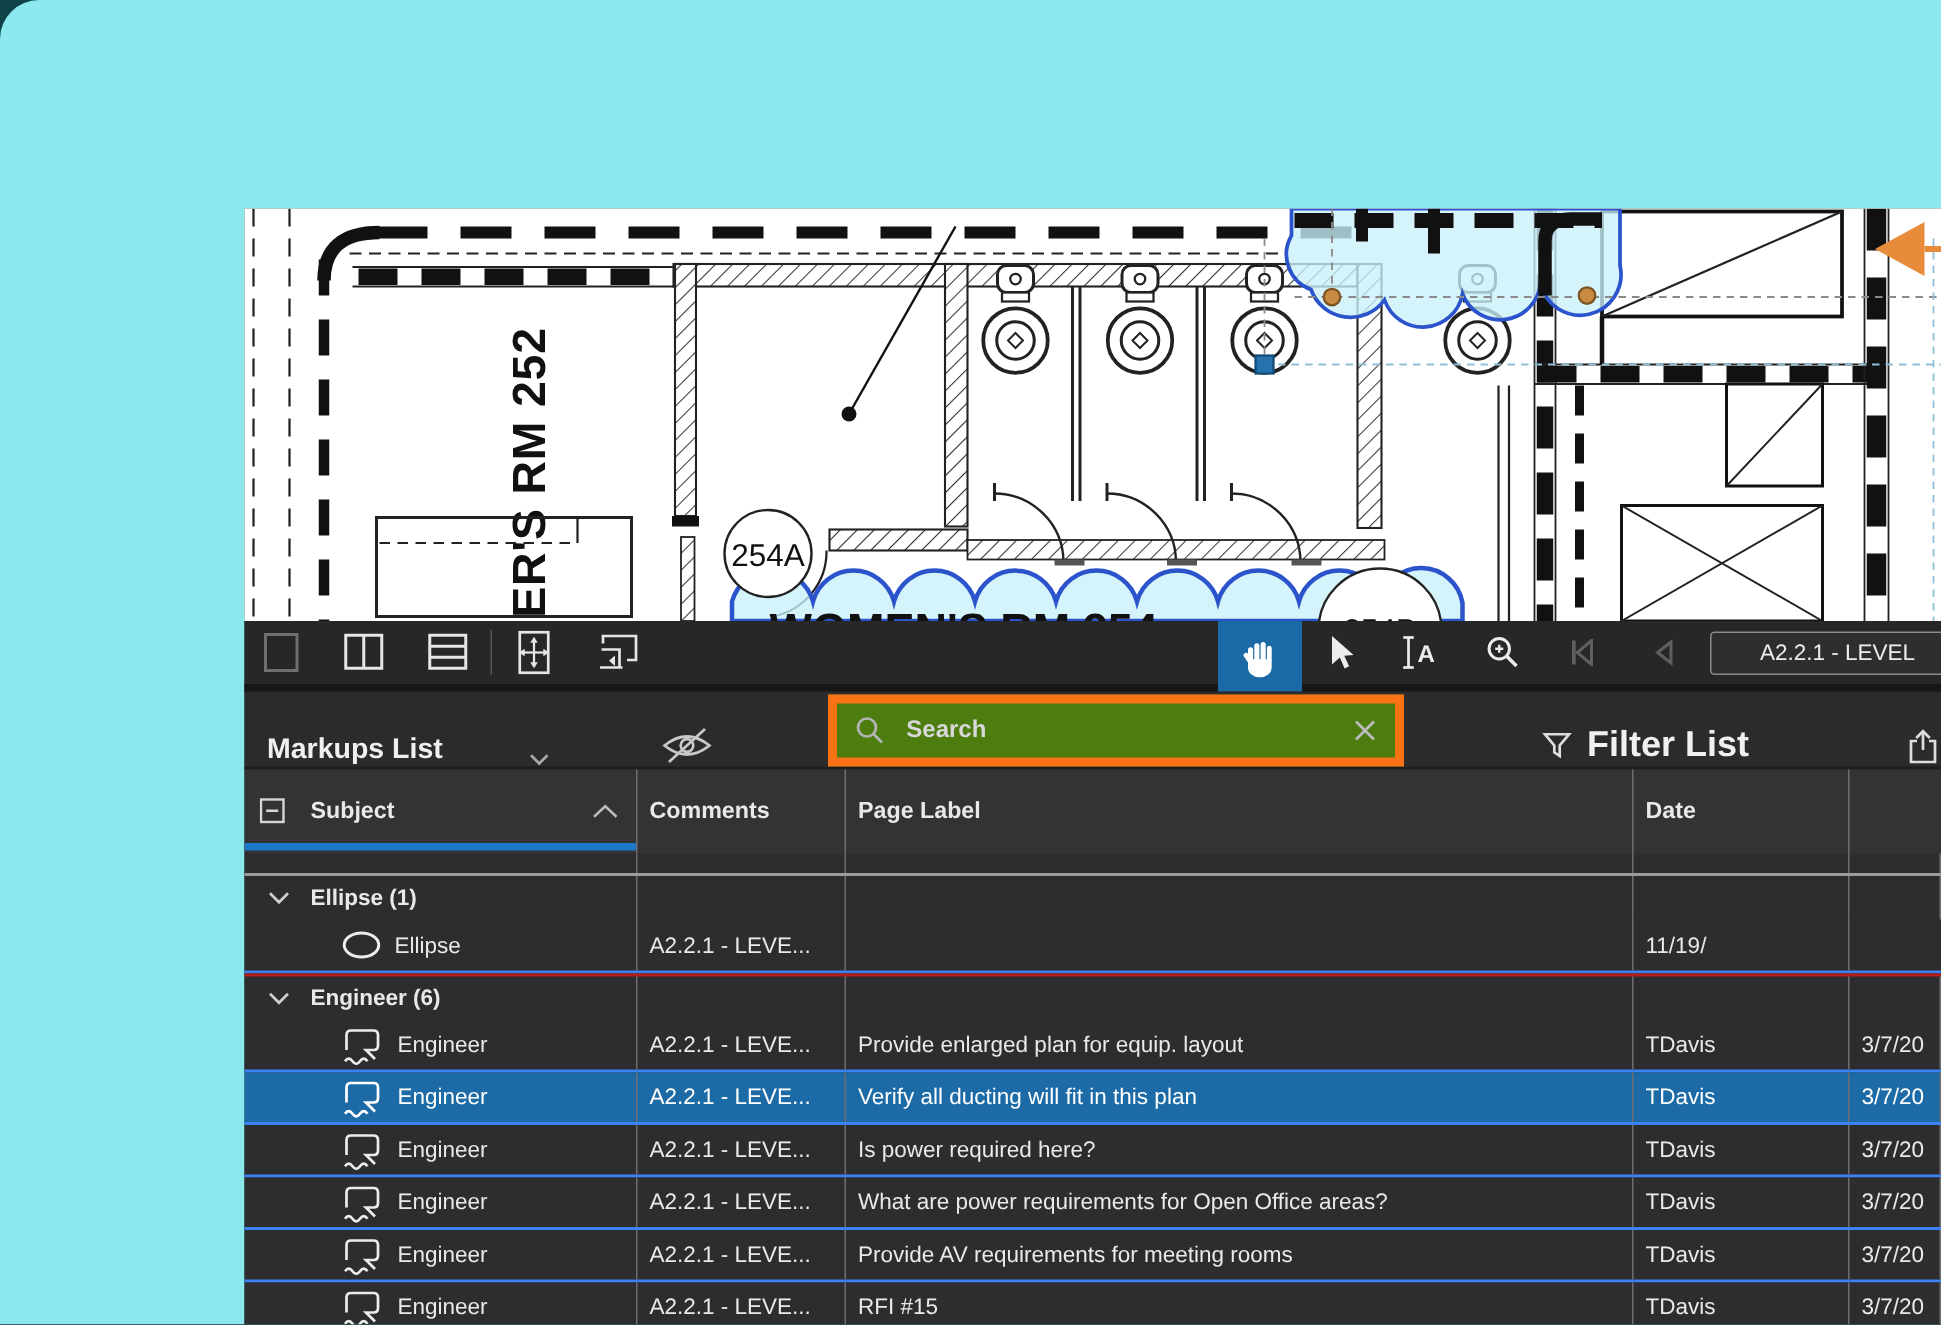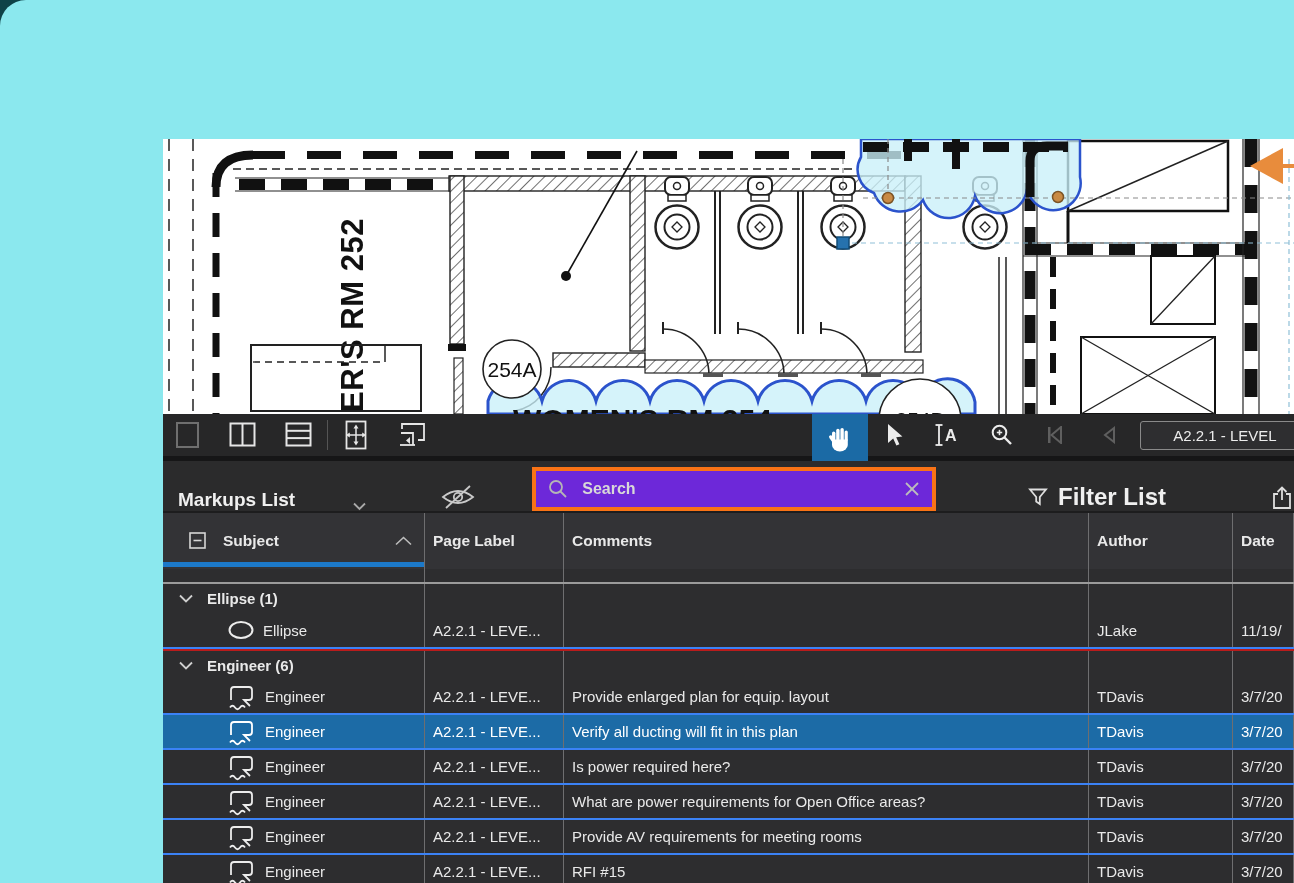--- a/index.html
+++ b/index.html
@@ -21,33 +21,33 @@
   .hand-tile{width:56px;height:47px;margin-top:0;background:var(--hand-blue,#1B6AA5);
              display:flex;align-items:center;justify-content:center;margin-bottom:-5px;}
   .pagebox{height:27px;background:#2e2e30;border:1px solid #8a8a8a;border-radius:3px;
            color:#ececec;font-size:15px;display:flex;align-items:center;justify-content:center;
            width:168px;margin-right:-16px;white-space:nowrap;overflow:hidden;}
 
   
   .mbar{height:50px;background:var(--panel-bg,#2B2B2C);border-bottom:2px solid #1d1d1e;
         display:flex;align-items:flex-end;gap:48px;}
   .mbar-title{color:#f0f0f0;font-size:19px;font-weight:bold;margin-left:15px;white-space:nowrap;}
-  .searchbox{width:497px;height:36px;background:#6d28d9;border:4px solid #f97316;
-             display:flex;align-items:center;margin-left:8px;}
+  .searchbox{width:497px;height:36px;background:#4d7c0f;border:6px solid #f97316;
+             display:flex;align-items:center;margin-left:28px;}
   .searchbox .stext{color:#d8d8d8;font-size:16px;font-weight:bold;margin-left:14px;flex:1;}
   .filter{display:flex;align-items:center;margin-left:44px;color:#f0f0f0;
           font-size:24px;font-weight:bold;gap:10px;white-space:nowrap;}
 
   
   .grid{display:grid;grid-template-columns:262px 139px 525px 144px 1fr;}
   .cell{border-right:1px solid #6e6e70;display:flex;align-items:center;overflow:hidden;
         color:var(--text-light,#E9E9E9);font-size:15px;padding:0 8px;white-space:nowrap;}
   .thead{height:56px;background:var(--header-bg,#333336);position:relative;}
   .thead .cell{font-weight:bold;font-size:15.5px;}
-  .th-subject{position:relative;padding-left:26px;gap:16px;}
+  .th-subject{position:relative;padding-left:10px;gap:16px;}
   .underline{position:absolute;left:0;bottom:2px;width:261px;height:5px;
              background:var(--underline-blue,#1C79C9);}
   .partial{height:13px;background:var(--row-bg,#2D2D2F);border-bottom:2px solid #9b9b9b;}
   .grow{height:29px;background:var(--row-bg,#2D2D2F);}
   .grow .cell{font-weight:bold;}
   .grow .cell:first-child{gap:14px;padding-left:16px;}
   .drow{height:34px;background:var(--row-bg,#2D2D2F);border-bottom:2px solid #3b82f6;}
   .drow .cell:first-child{padding-left:64px;gap:8px;}
   .drow.selected{background:var(--select-blue,#1C6BA6);}
   .drow.selected .cell{color:#fff;}
@@ -360,23 +360,22 @@
             </svg>
       </span>
       <span>Subject</span>
       <span class="ic" style="margin-left:auto;margin-right:4px">
         <svg width="17" height="10">
               <polyline points="1,8.5 8.5,1.5 16,8.5" fill="none" stroke="#bdbdbd" stroke-width="1.6"></polyline>
             </svg>
       </span>
       <div class="underline"></div>
     </div>
+    <div class="cell">Comments</div>
     <div class="cell">Page Label</div>
-    <div class="cell">Comments</div>
-    <div class="cell">Author</div>
     <div class="cell">Date</div>
   </div>
 
   <div class="grid partial">
     <div class="cell"></div>
         <div class="cell"></div>
         <div class="cell"></div>
         <div class="cell"></div>
         <div class="cell"></div>
   </div>
@@ -399,21 +398,20 @@
     <div class="cell">
       <span class="ic">
         <svg width="28" height="20">
               <ellipse cx="14" cy="10" rx="11.5" ry="8" fill="none" stroke="#ececec" stroke-width="2"></ellipse>
             </svg>
       </span>
       <span>Ellipse</span>
     </div>
     <div class="cell">A2.2.1 - LEVE...</div>
     <div class="cell"></div>
-    <div class="cell">JLake</div>
     <div class="cell">11/19/</div>
   </div>
 
   <div class="grid grow gsep">
     <div class="cell">
       <span class="ic">
         <svg width="14" height="9">
               <polyline points="1,1.5 7,7.5 13,1.5" fill="none" stroke="#cfcfcf" stroke-width="1.8"></polyline>
             </svg>
       </span>

